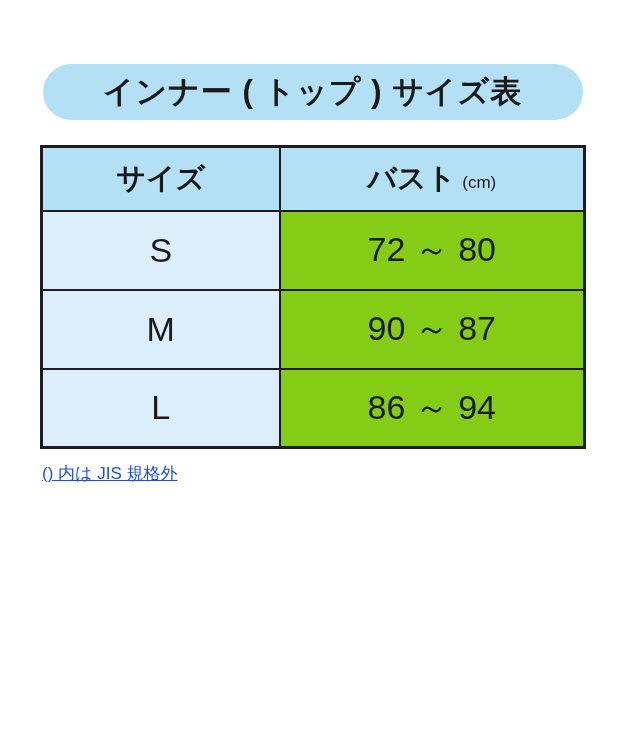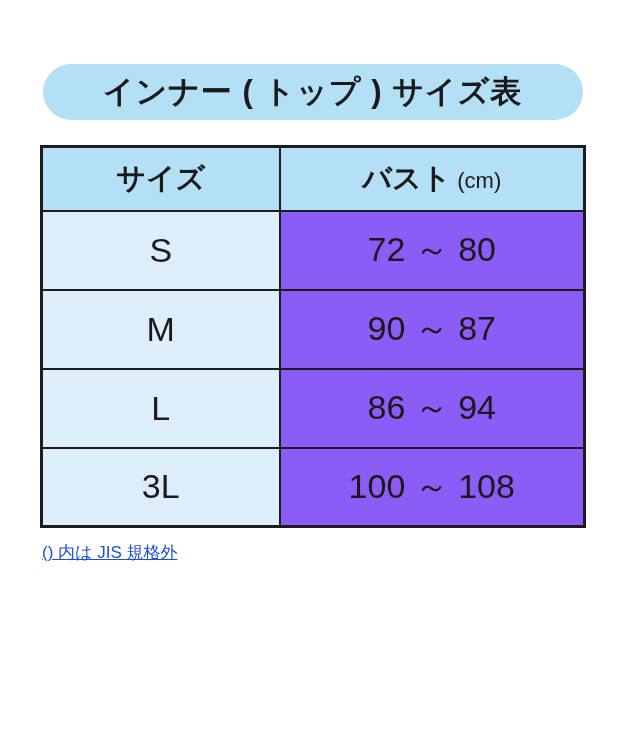--- a/index.html
+++ b/index.html
@@ -48,29 +48,29 @@
   }
   table.size-table col.c-size{width:238px;}
   table.size-table col.c-bust{width:305px;}
   table.size-table th{
     height:64px;
     background:var(--header-bg);
     font-size:29px;
     font-weight:bold;
   }
   table.size-table th .unit{
-    font-size:22px;
+    font-size:17px;
     font-weight:normal;
     margin-left:6px;
   }
   table.size-table td{
     height:79px;
     font-size:34px;
     font-weight:normal;
-    background:#8b5cf6;
+    background:#84cc16;
   }
   table.size-table td.size-cell{
     background:var(--size-col-bg);
   }
   .footnote{
     margin:13px 0 0 42px;
     font-size:17px;
     color:#1d4ed8;
     text-decoration:underline;
   }
@@ -103,20 +103,16 @@
         <td class="bust-cell">72 ～ 80</td>
       </tr>
       <tr>
         <td class="size-cell">M</td>
         <td class="bust-cell">90 ～ 87</td>
       </tr>
       <tr>
         <td class="size-cell">L</td>
         <td class="bust-cell">86 ～ 94</td>
       </tr>
-      <tr>
-        <td class="size-cell">3L</td>
-        <td class="bust-cell">100 ～ 108</td>
-      </tr>
     </tbody>
 </table>
 
 <div class="footnote">() 内は JIS 規格外</div>
 
 </body></html>

